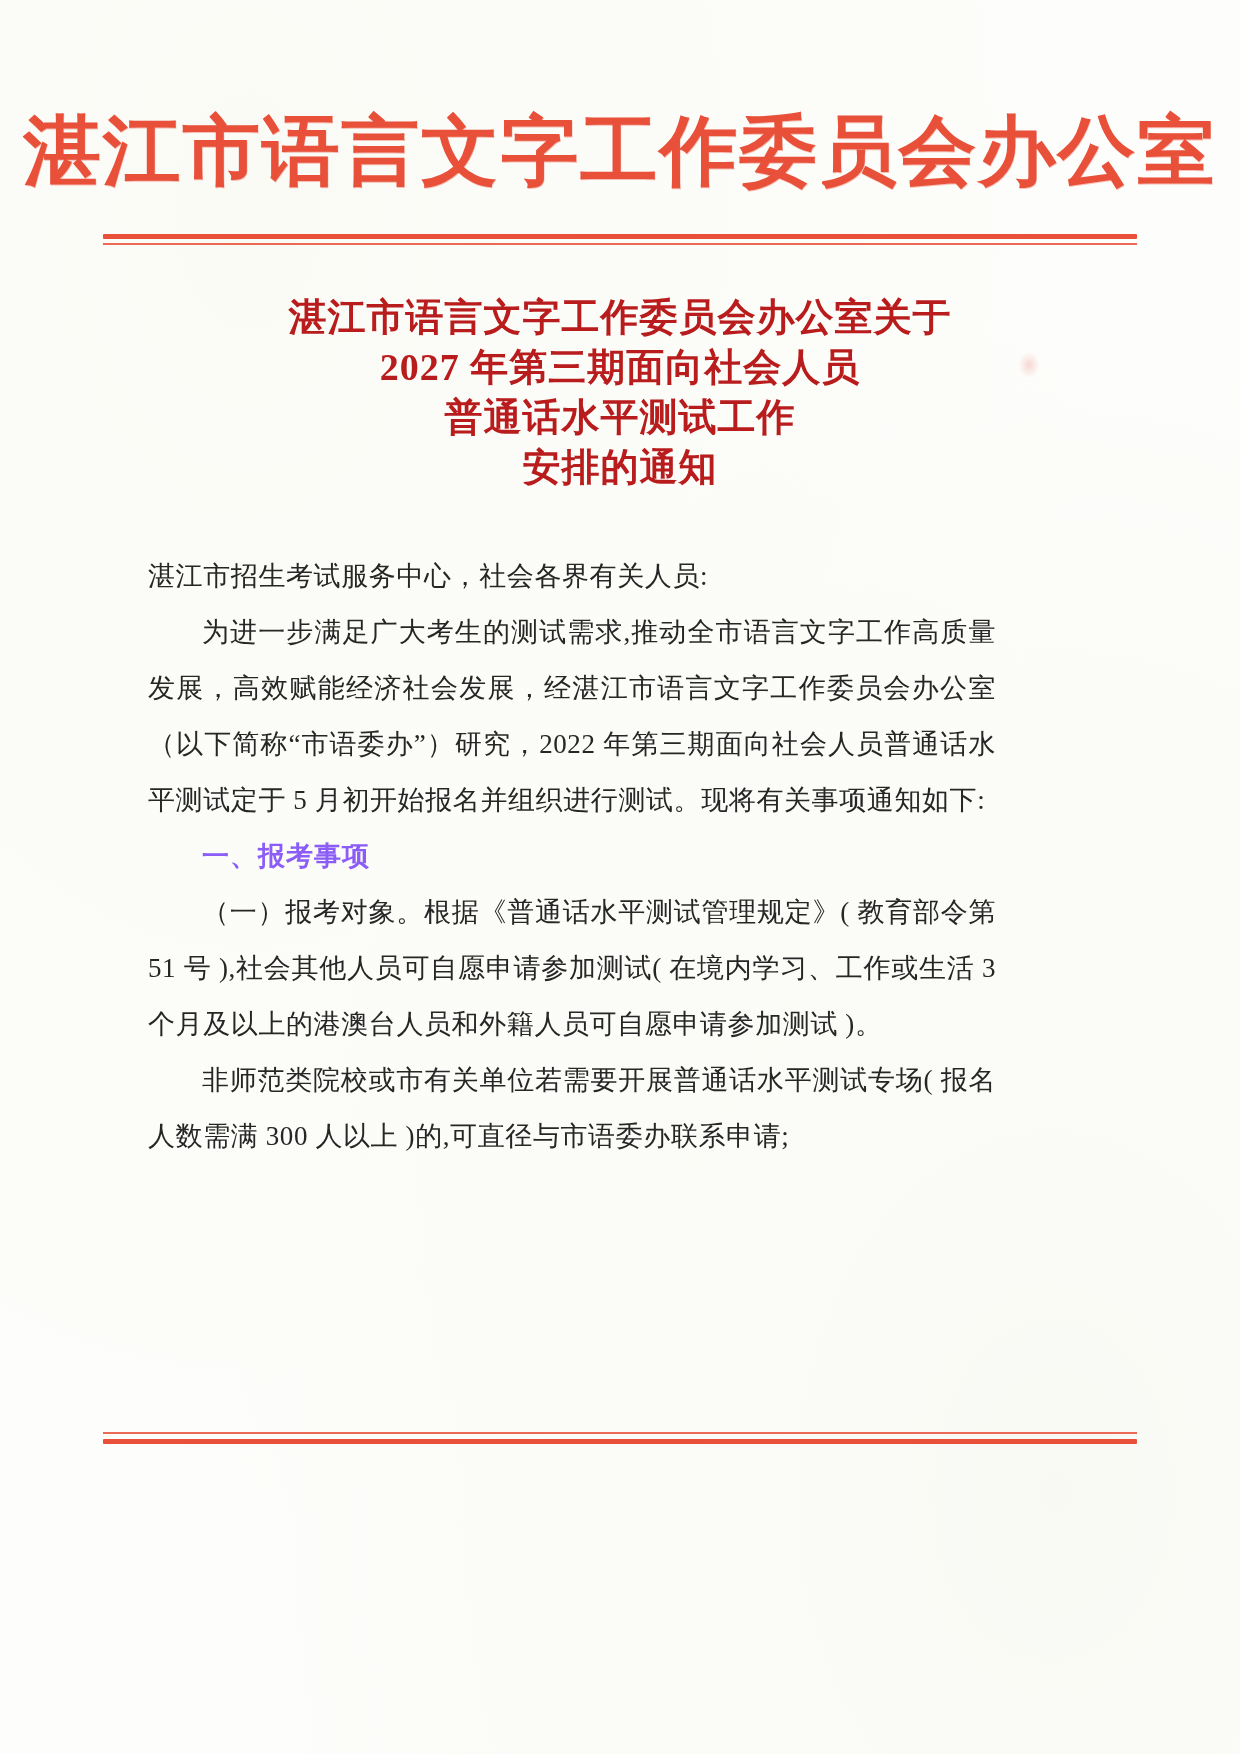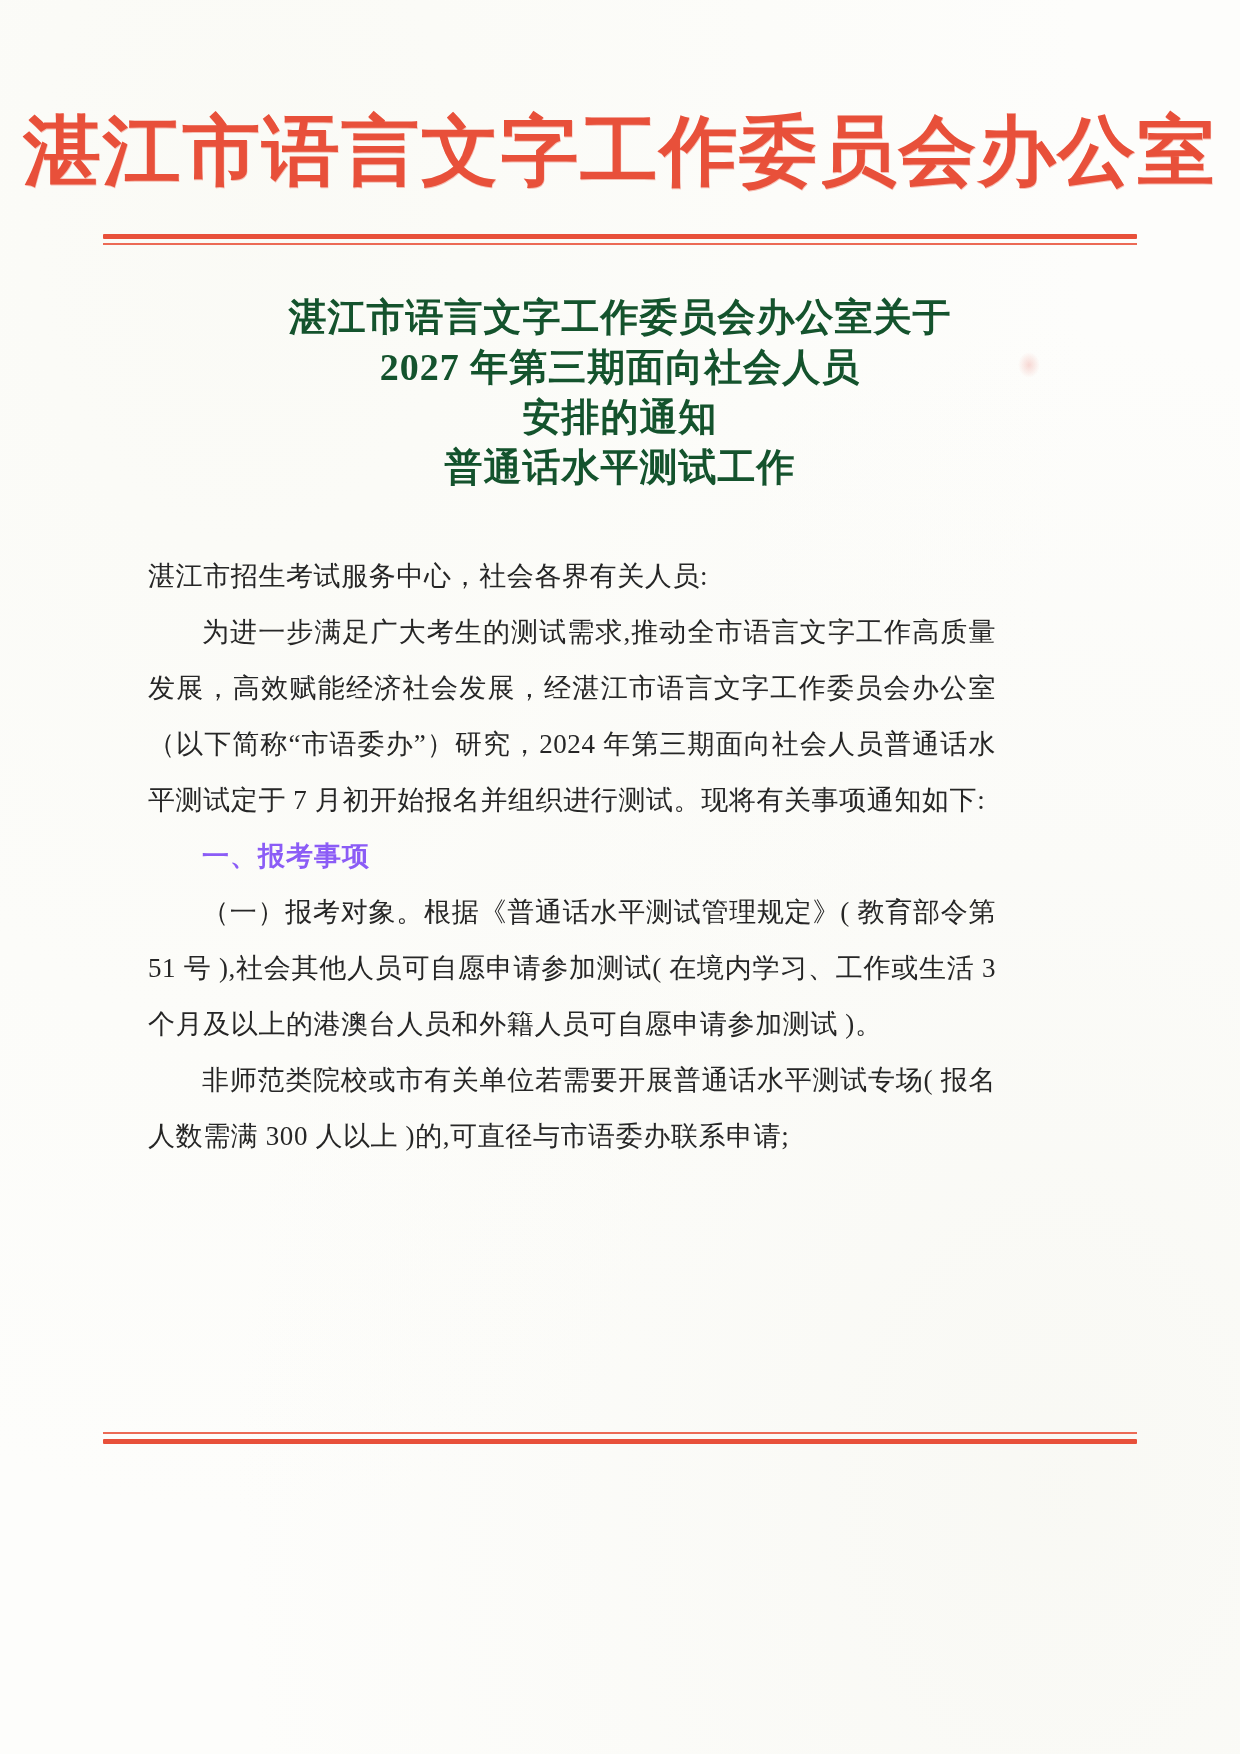--- a/index.html
+++ b/index.html
@@ -71,21 +71,21 @@
   .doc-title {
     position: absolute;
     top: 292px;
     left: 0;
     width: 100%;
     text-align: center;
     font-family: "Liberation Serif", "DejaVu Serif", serif;
     font-weight: bold;
     font-size: 38px;
     line-height: 50px;
-    color: #14532d;
+    color: #b91c1c;
     letter-spacing: 1px;
   }
   .doc-title .tline { display: block; white-space: nowrap; }
 
   
   .body-block {
     position: absolute;
     top: 548px;
     left: 148px;
     width: 848px;
@@ -152,29 +152,29 @@
   </div>
 
   <div class="rule-top">
     <div class="bar-thick"></div>
     <div class="bar-thin"></div>
   </div>
 
   <div class="doc-title">
     <span class="tline">湛江市语言文字工作委员会办公室关于</span>
     <span class="tline">2027 年第三期面向社会人员</span>
+    <span class="tline">普通话水平测试工作</span>
     <span class="tline">安排的通知</span>
-    <span class="tline">普通话水平测试工作</span>
   </div>
 
   <div class="smudge"></div>
 
   <div class="body-block">
     <p class="para salutation">湛江市招生考试服务中心，社会各界有关人员:</p>
-    <p class="para indent">为进一步满足广大考生的测试需求,推动全市语言文字工作高质量发展，高效赋能经济社会发展，经湛江市语言文字工作委员会办公室（以下简称“市语委办”）研究，2024 年第三期面向社会人员普通话水平测试定于 7 月初开始报名并组织进行测试。现将有关事项通知如下:</p>
+    <p class="para indent">为进一步满足广大考生的测试需求,推动全市语言文字工作高质量发展，高效赋能经济社会发展，经湛江市语言文字工作委员会办公室（以下简称“市语委办”）研究，2022 年第三期面向社会人员普通话水平测试定于 5 月初开始报名并组织进行测试。现将有关事项通知如下:</p>
     <p class="heading">一、报考事项</p>
     <p class="para indent">（一）报考对象。根据《普通话水平测试管理规定》( 教育部令第 51 号 ),社会其他人员可自愿申请参加测试( 在境内学习、工作或生活 3 个月及以上的港澳台人员和外籍人员可自愿申请参加测试 )。</p>
     <p class="para indent">非师范类院校或市有关单位若需要开展普通话水平测试专场( 报名人数需满 300 人以上 )的,可直径与市语委办联系申请;</p>
   </div>
 
   <div class="rule-bottom">
     <div class="bar-thin"></div>
     <div class="bar-thick"></div>
   </div>
 

